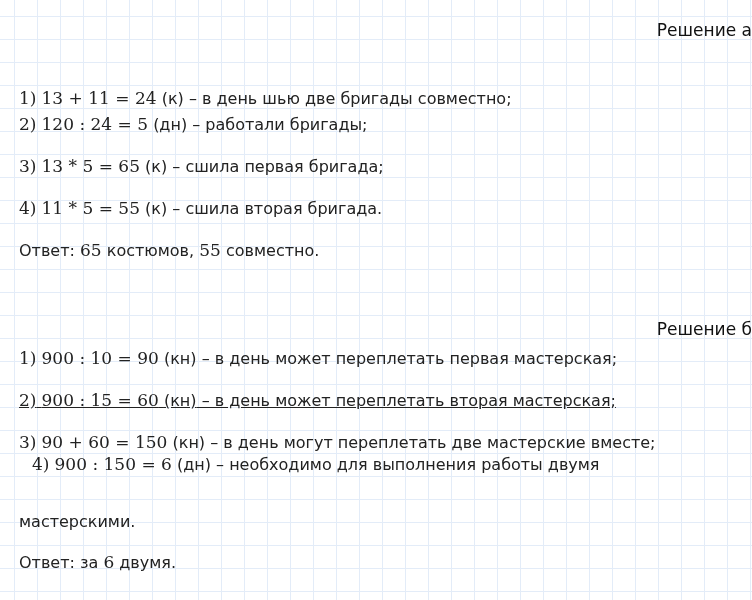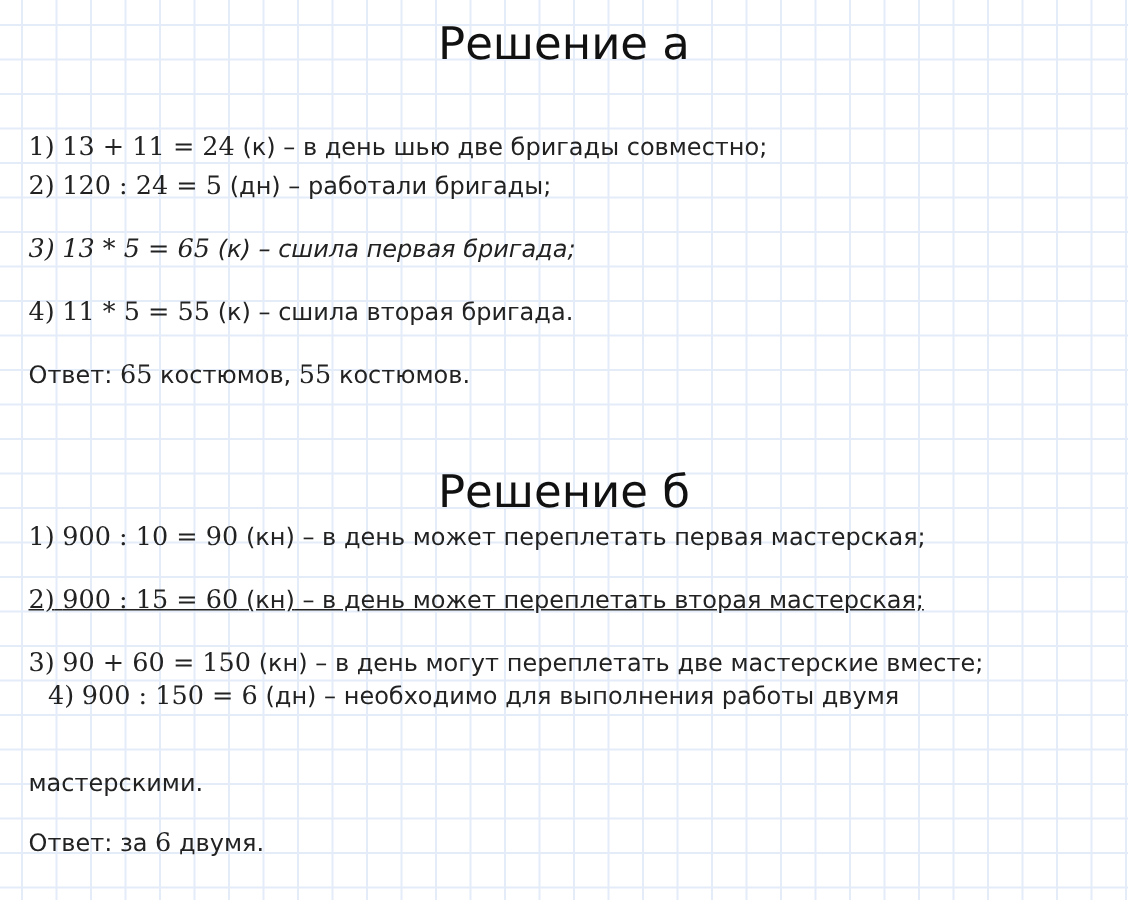--- a/index.html
+++ b/index.html
@@ -19,23 +19,23 @@
       font-family: "Liberation Sans", "DejaVu Sans", sans-serif;
       color: #222222;
       position: relative;
     }
     .section {
       position: absolute;
       left: 0;
       width: 752px;
     }
     .heading {
-      text-align: center;
+      text-align: right;
       font-family: "DejaVu Sans", "Liberation Sans", sans-serif;
-      font-size: 30px;
+      font-size: 17px;
       font-weight: normal;
       color: #111111;
       margin: 0;
       height: 40px;
       line-height: 40px;
     }
     .line {
       position: absolute;
       left: 19px;
       font-family: "DejaVu Sans", "Liberation Sans", sans-serif;
@@ -62,34 +62,34 @@
   <span class="math">13 + 11 = 24</span>
   <span>(к)</span><span> – в день шью две бригады совместно;</span>
 </div>
 
 <div class="line" style="top:112px;text-align:right;">
   <span class="math">2)</span>
   <span class="math">120 : 24 = 5</span>
   <span>(дн)</span><span> – работали бригады;</span>
 </div>
 
-<div class="line" style="top:154px;font-style:italic;">
+<div class="line" style="top:154px;">
   <span class="math">3)</span>
   <span class="math">13 * 5 = 65</span>
   <span>(к)</span><span> – сшила первая бригада;</span>
 </div>
 
 <div class="line" style="top:196px;">
   <span class="math">4)</span>
   <span class="math">11 * 5 = 55</span>
   <span>(к)</span><span> – сшила вторая бригада.</span>
 </div>
 
 <div class="line" style="top:238px;">
-  <span>Ответ: </span><span class="math">65</span><span> костюмов, </span><span class="math">55</span><span> костюмов.</span>
+  <span>Ответ: </span><span class="math">65</span><span> костюмов, </span><span class="math">55</span><span> совместно.</span>
 </div>
 
 <div class="section" style="top:285px;margin-top:24px;">
   <h2 class="heading">Решение б</h2>
 </div>
 
 <div class="line" style="top:346px;">
   <span class="math">1)</span>
   <span class="math">900 : 10 = 90</span>
   <span>(кн)</span><span> – в день может переплетать первая мастерская;</span>

